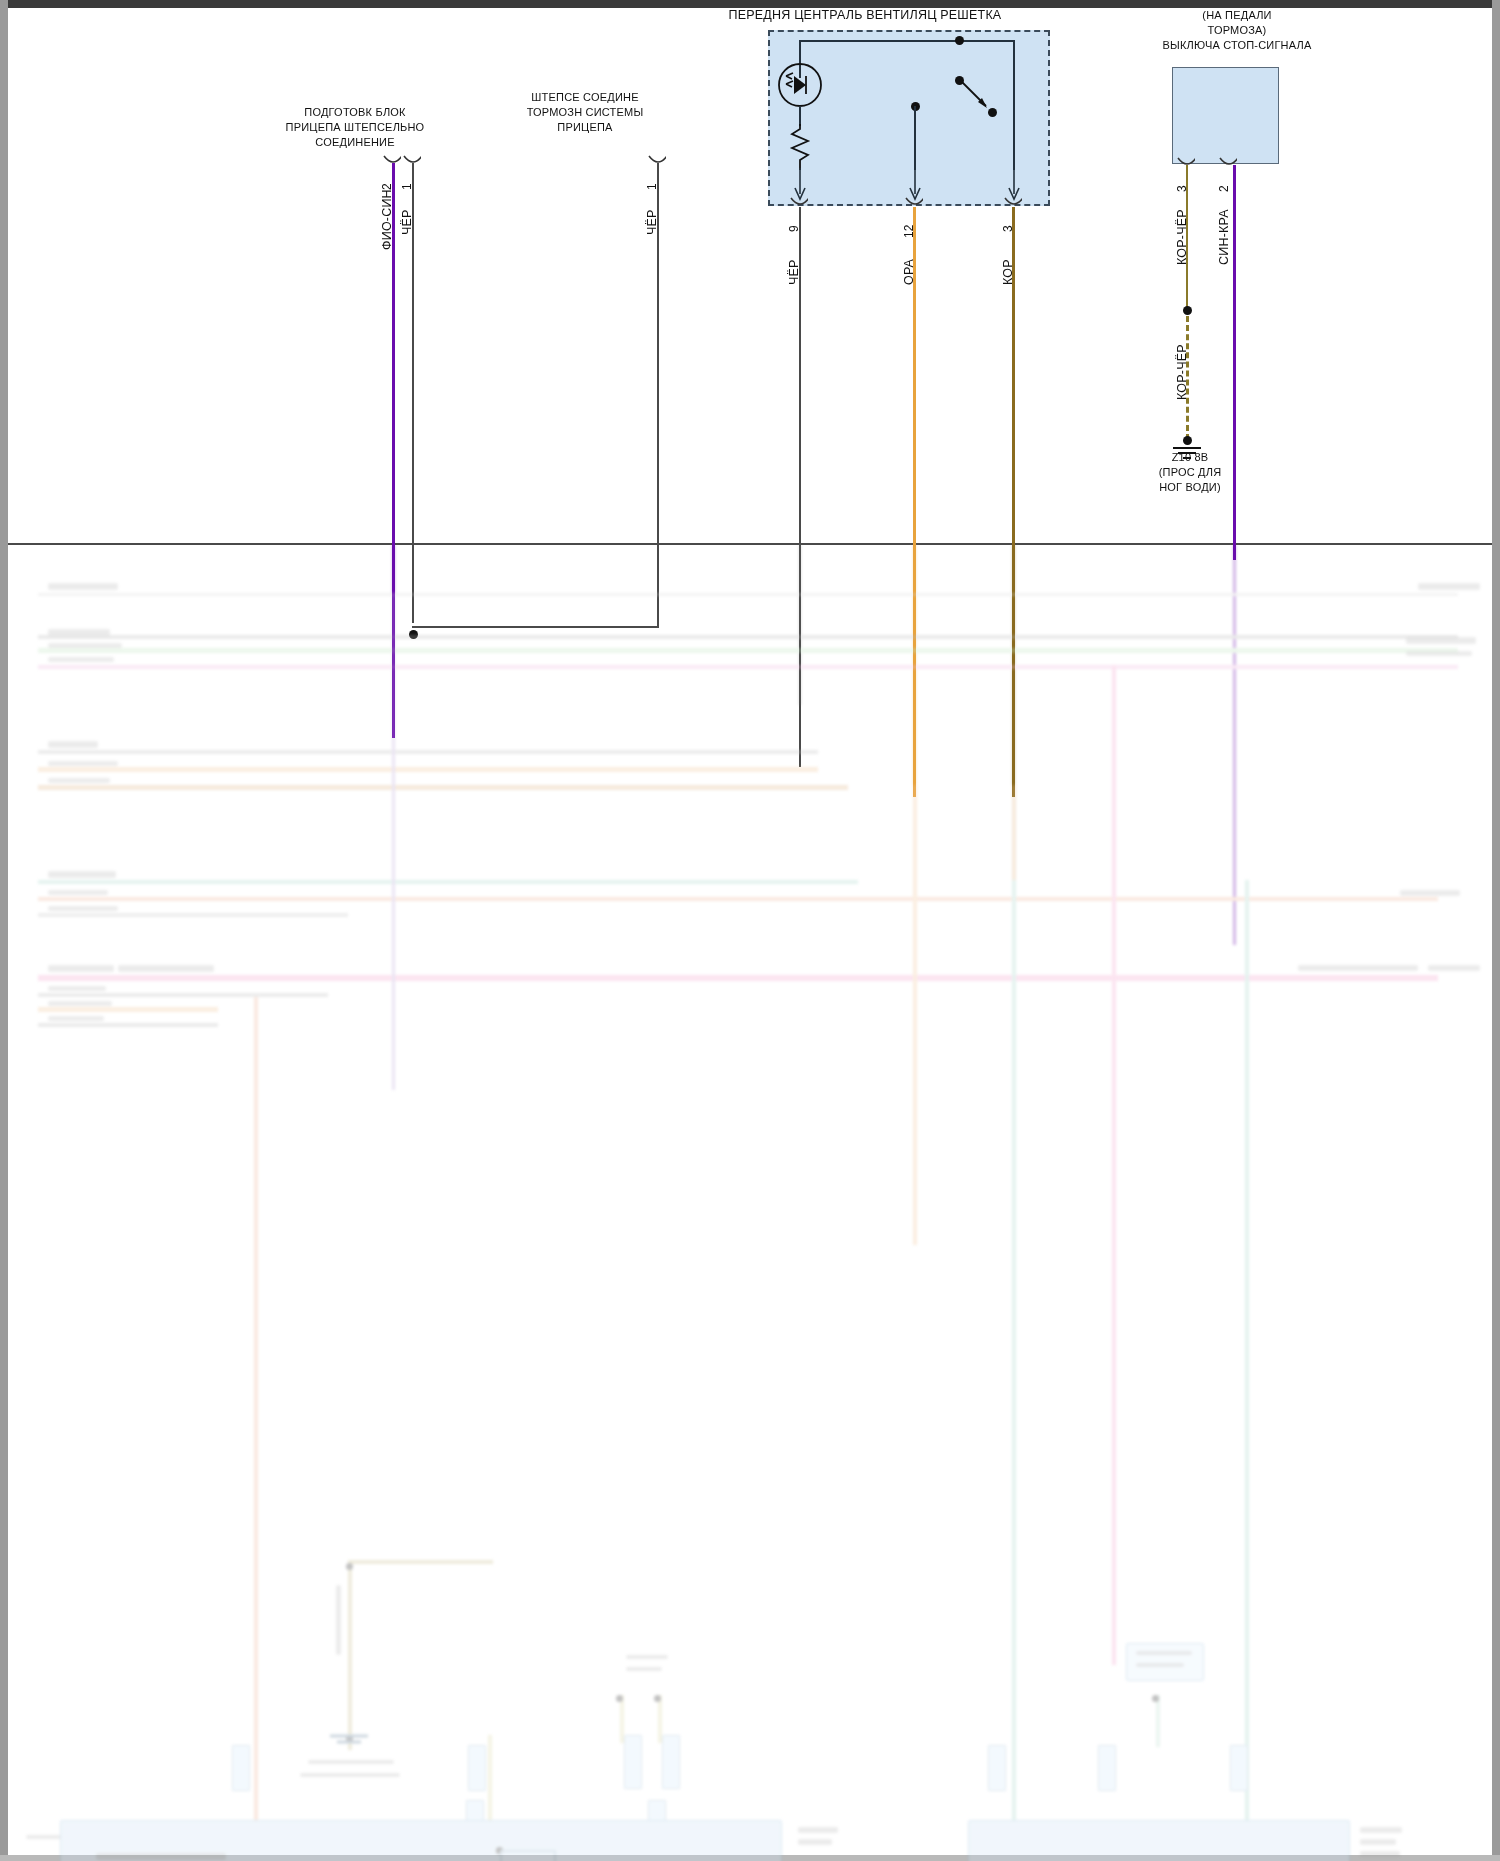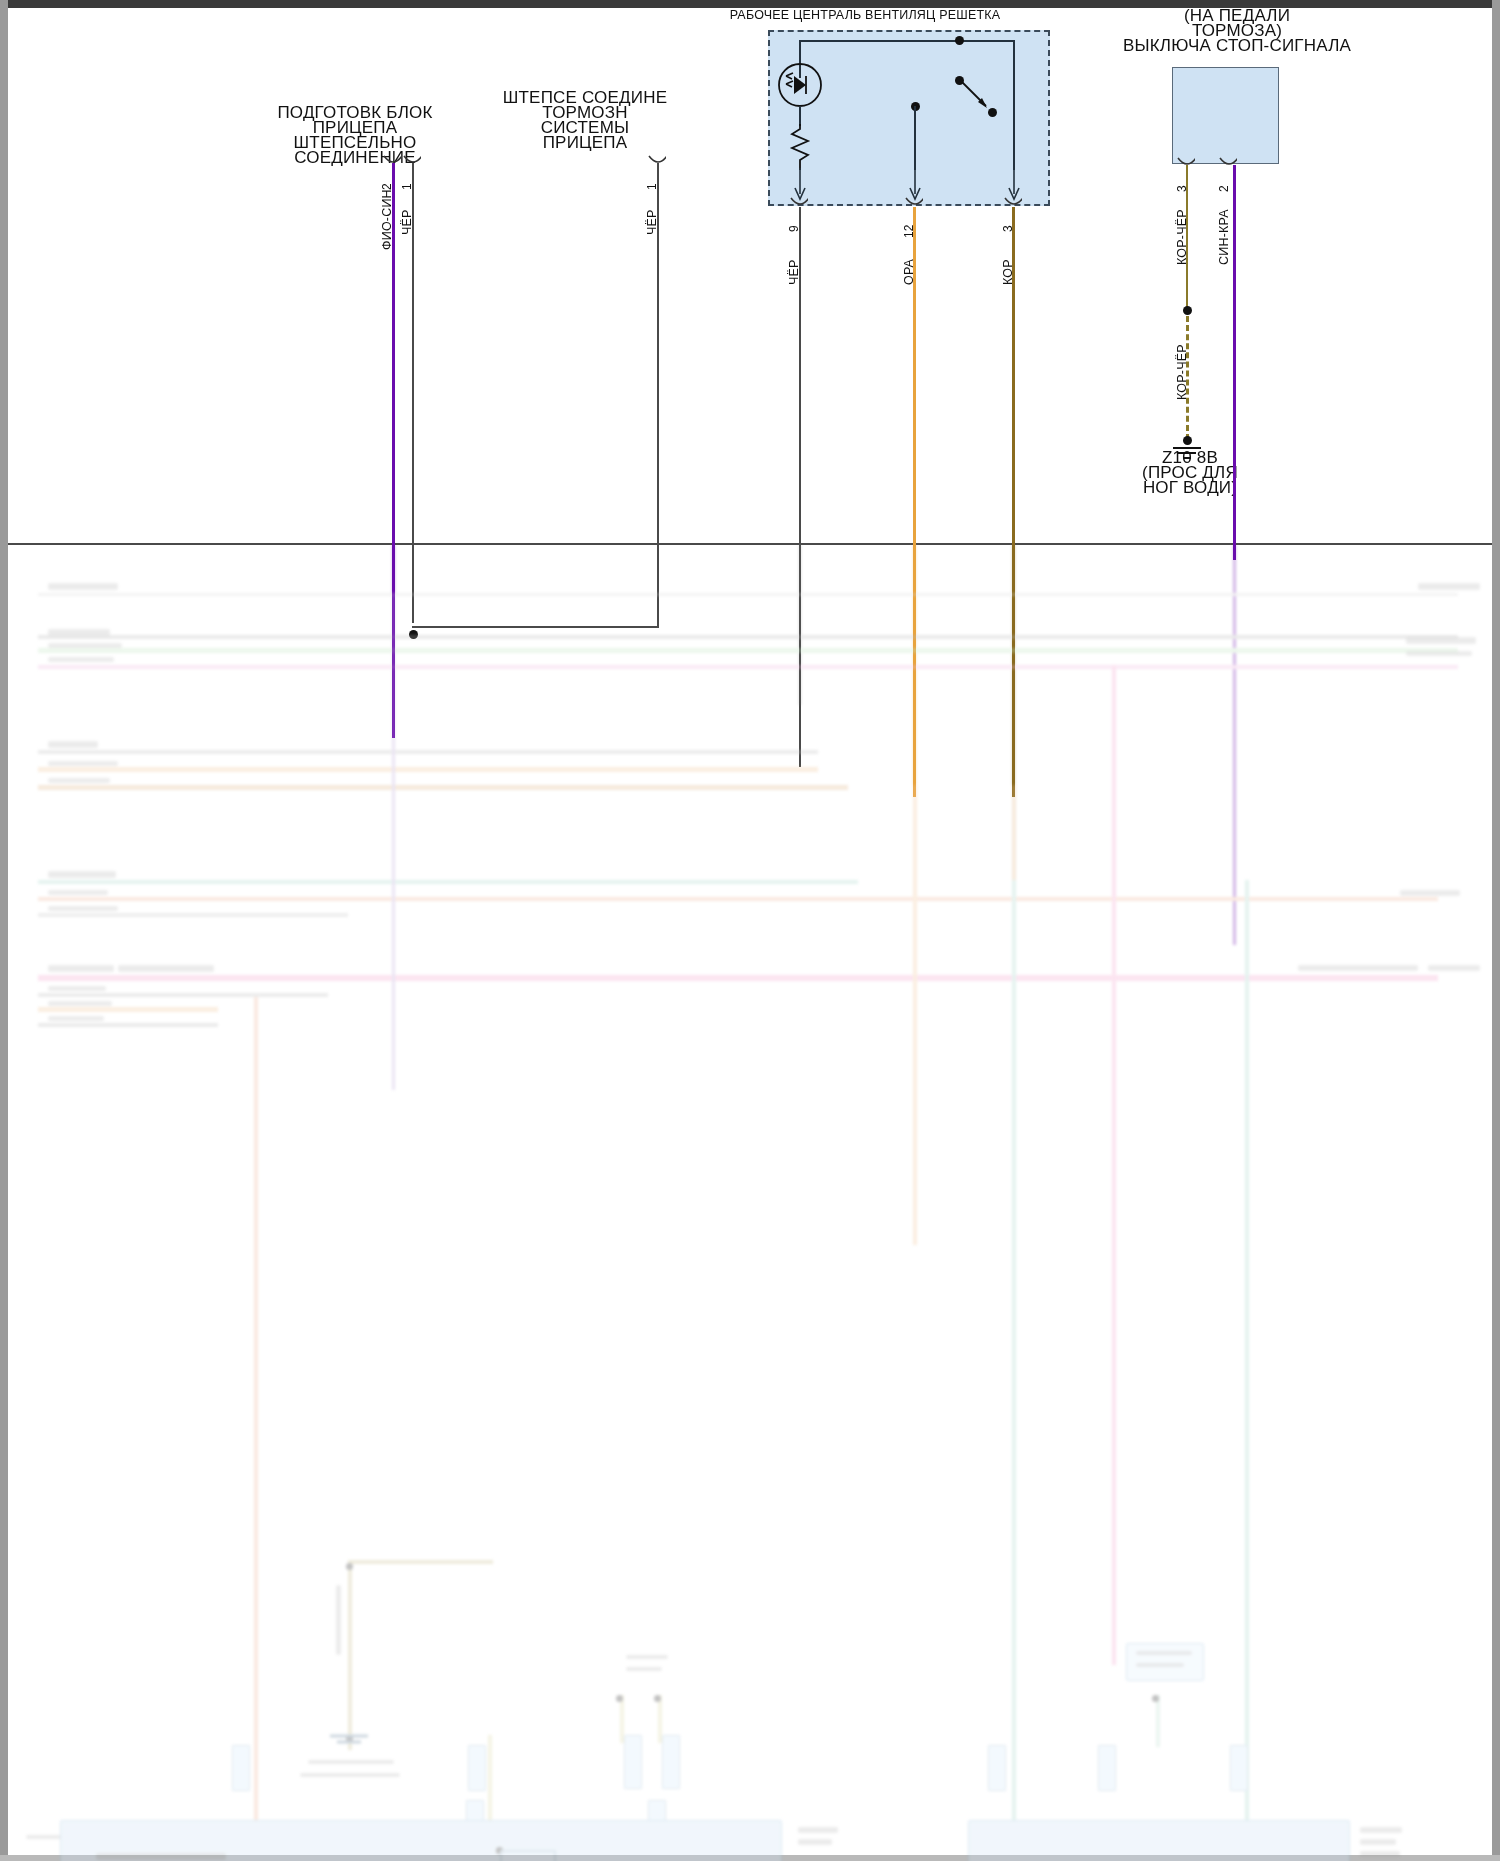--- a/index.html
+++ b/index.html
@@ -8,21 +8,21 @@
 
   
   #frame-top{position:absolute;left:0;top:0;width:1500px;height:8px;background:#3a3a3a;}
   #frame-left{position:absolute;left:0;top:0;width:8px;height:1861px;background:#9a9a9a;}
   #frame-right{position:absolute;right:0;top:0;width:8px;height:1861px;background:#9a9a9a;}
   #frame-bottom{position:absolute;left:0;bottom:0;width:1500px;height:6px;background:#b9b9b9;}
 
   
   #section-divider{position:absolute;left:8px;top:543px;width:1484px;height:2px;background:#4a4a4a;}
 
-  .lbl{position:absolute;font-size:17px;line-height:15px;color:#111;text-align:center;letter-spacing:.2px;white-space:pre-line;}
+  .lbl{position:absolute;font-size:11px;line-height:15px;color:#111;text-align:center;letter-spacing:.2px;white-space:pre-line;}
   .vlbl{position:absolute;font-size:12.5px;color:#111;white-space:nowrap;
         transform-origin:0 0;transform:rotate(-90deg);letter-spacing:.2px;}
   .pin{position:absolute;font-size:12px;color:#111;white-space:nowrap;transform-origin:0 0;transform:rotate(-90deg);}
 
   .wire{position:absolute;width:2px;}
   .wire.thick{width:3px;}
   .term{position:absolute;width:18px;height:10px;}
 
   
   .modbox{position:absolute;background:#cfe2f3;}
@@ -84,21 +84,21 @@
     <path d="M1,1 Q10,13 19,1" fill="none" stroke="#333" stroke-width="1.6"></path>
   </svg>
   <div class="pin" style="left:645px;top:190px;">1</div>
   <div class="vlbl" style="left:645px;top:235px;">ЧЁР</div>
 
   <div class="wire" style="left:657px;top:163px;height:465px;background:#4a4a4a;"></div>
 
   <div class="wire" style="left:412px;top:626px;width:247px;height:2px;background:#4a4a4a;"></div>
   <div class="dot" style="left:409px;top:630px;"></div>
 
-  <div class="lbl" style="left:700px;top:8px;width:330px;font-size:12.5px;">РАБОЧЕЕ ЦЕНТРАЛЬ ВЕНТИЛЯЦ РЕШЕТКА</div>
+  <div class="lbl" style="left:700px;top:8px;width:330px;font-size:12.5px;">ПЕРЕДНЯ ЦЕНТРАЛЬ ВЕНТИЛЯЦ РЕШЕТКА</div>
 
   <div class="modbox dashed" style="left:768px;top:30px;width:278px;height:172px;"></div>
 
 
   <div class="inner-line" style="left:799px;top:40px;width:1.6px;height:38px;"></div>
   <div class="inner-line" style="left:799px;top:40px;width:215px;height:1.6px;"></div>
 
   <svg style="position:absolute;left:777px;top:62px;" width="46" height="46">
     <circle cx="23" cy="23" r="21" fill="none" stroke="#111" stroke-width="1.8"></circle>
     <path d="M17,14 L17,32 L29,23 Z" fill="#111"></path>

